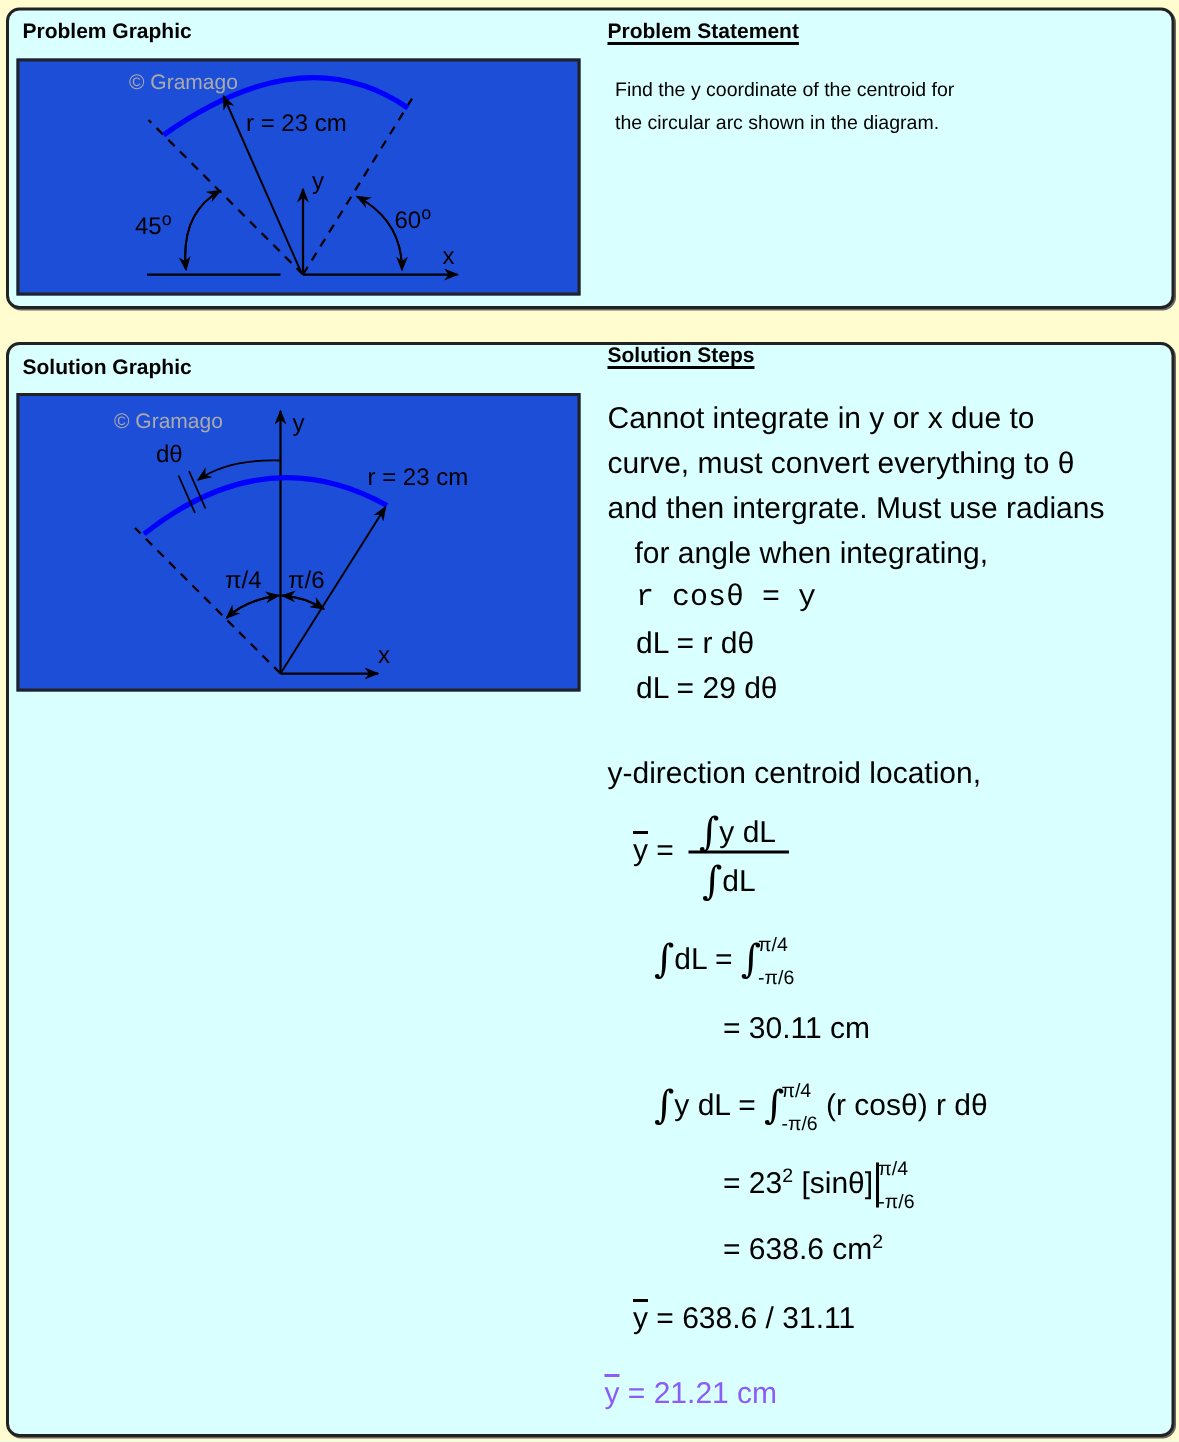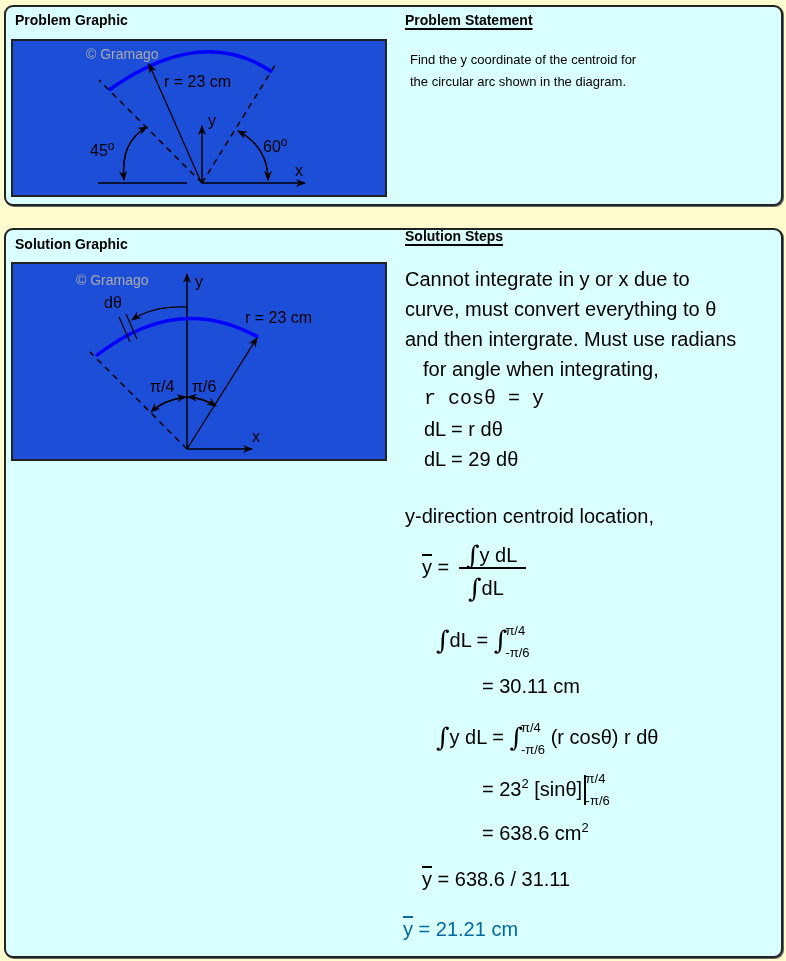--- a/index.html
+++ b/index.html
@@ -16,21 +16,21 @@
   .sec-title { position:absolute; font-weight:bold; font-size:14px; white-space:nowrap; }
   .underline { text-decoration:underline; text-decoration-thickness:2px; text-underline-offset:3px; }
   .graphic-box { position:absolute; background:#1d4ed8; border:2px solid #222; box-sizing:border-box; }
   .text { position:absolute; font-size:13px; line-height:24px; white-space:nowrap; }
   .body-text { position:absolute; font-size:20px; line-height:32px; white-space:nowrap; }
   svg text { font-family:"Liberation Sans", sans-serif; }
   .ybar { text-decoration:overline; }
   .int { font-family:"DejaVu Serif", serif; font-size:26px; position:relative; top:2px; }
   .lim { display:inline-block; vertical-align:middle; font-size:13px; line-height:14px; margin-left:-2px; }
   .lim span { display:block; }
-  .result { color:#0369a1; }
+  .result { color:#8b5cf6; }
 </style>
 </head>
 <body>
 
 <div id="top-panel" class="panel"></div>
 
 <div class="sec-title" style="left:15px; top:12px;">Problem Graphic</div>
 <div class="sec-title underline" style="left:405px; top:12px;">Problem Statement</div>
 
 <div class="graphic-box" style="left:11px; top:39px; width:376px; height:158px;">

